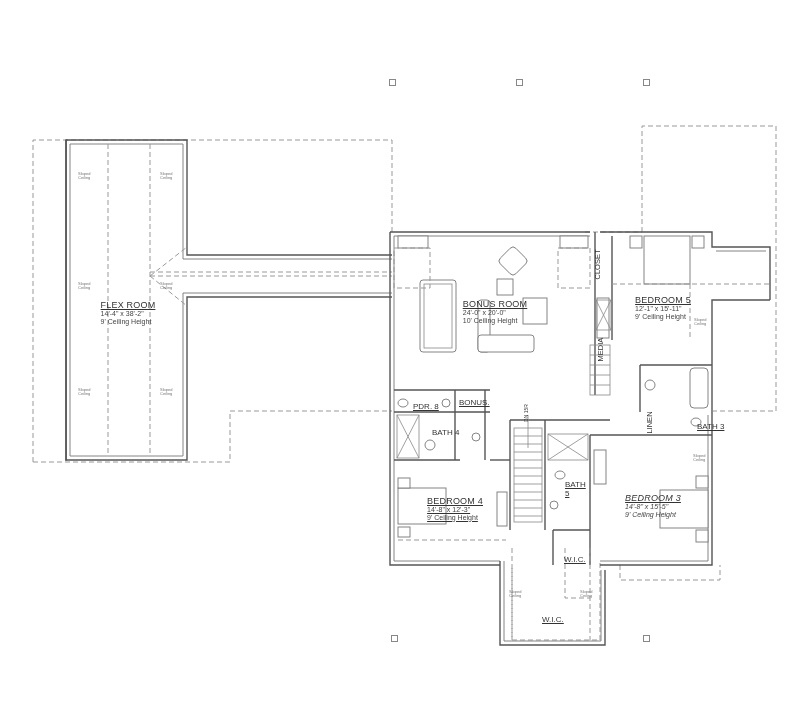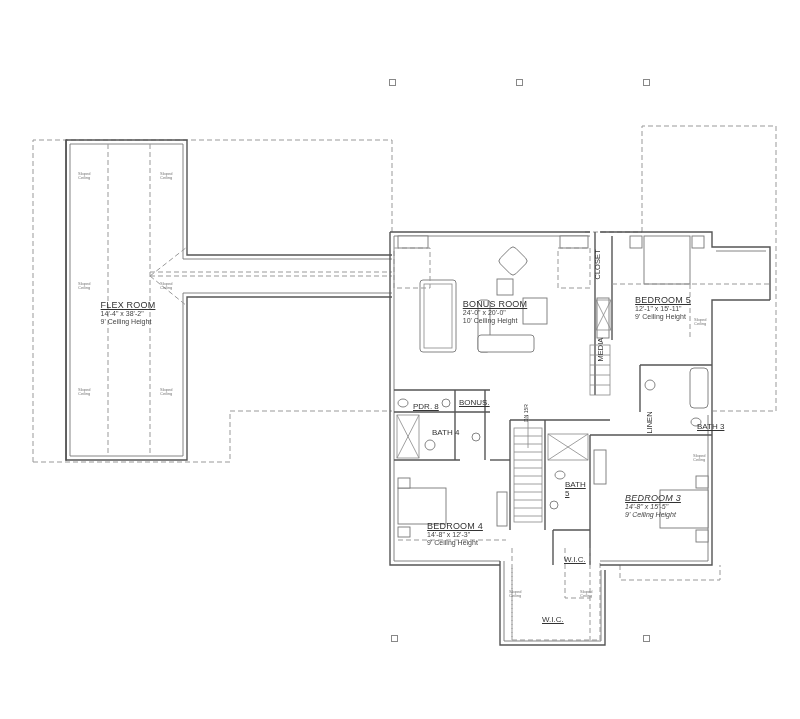--- a/index.html
+++ b/index.html
@@ -182,21 +182,21 @@
 <div class="label" style="left:495px;top:300px;">
   <div class="name">BONUS ROOM</div>
   <div class="dim">24'-0" x 20'-0"</div>
   <div class="ceil">10' Ceiling Height</div>
 </div>
 <div class="label" style="left:663px;top:296px;">
   <div class="name">BEDROOM 5</div>
   <div class="dim">12'-1" x 15'-11"</div>
   <div class="ceil">9' Ceiling Height</div>
 </div>
-<div class="label" style="left:455px;top:522px;">
+<div class="label" style="left:455px;top:497px;text-decoration:underline;">
   <div class="name">BEDROOM 4</div>
   <div class="dim">14'-8" x 12'-3"</div>
   <div class="ceil">9' Ceiling Height</div>
 </div>
 <div class="label" style="left:653px;top:494px;font-style:italic;">
   <div class="name">BEDROOM 3</div>
   <div class="dim">14'-8" x 15'-5"</div>
   <div class="ceil">9' Ceiling Height</div>
 </div>
 

